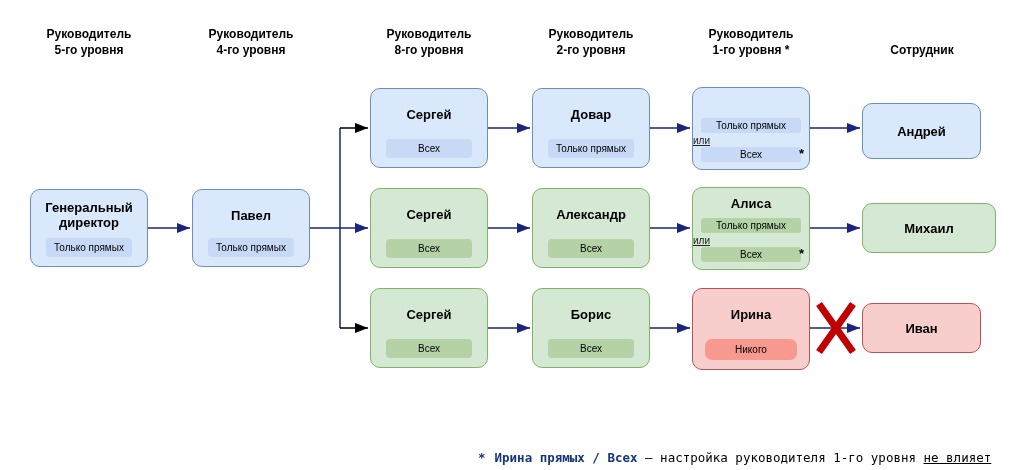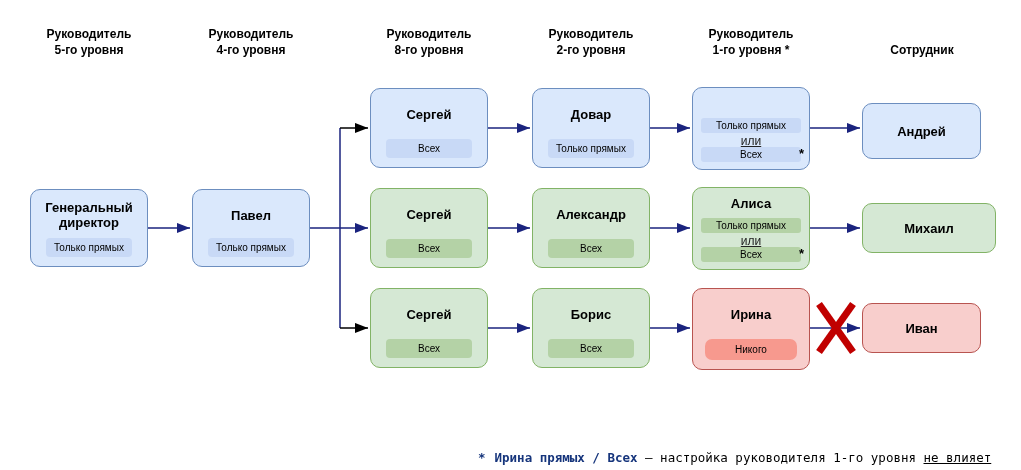--- a/index.html
+++ b/index.html
@@ -32,21 +32,21 @@
   }
   .box.blue  .badge{background:var(--blue-badge);}
   .box.green .badge{background:var(--green-badge);}
   .box.red   .badge{background:var(--red-badge);}
   .badge-lg{height:21px !important;line-height:21px !important;width:92px !important;border-radius:7px !important;}
   
   .v-dual .title{top:2px;height:26px;}
   .v-dual .badge{position:absolute;left:50%;transform:translateX(-50%);width:100px;height:15px;line-height:15px;border-radius:3px;}
   .v-dual .b1{top:30px;}
   .v-dual .b2{top:59px;}
-  .v-dual .or{position:absolute;top:46.5px;left:0;right:0;text-align:center;font-size:12px;line-height:12px;color:#222;text-decoration:underline;}
+  .v-dual .or{position:absolute;top:46.5px;left:0;right:0;font-size:10px;line-height:12px;color:#222;text-decoration:underline;}
   .v-dual .ast{position:absolute;top:58px;right:5px;font-size:13px;font-weight:bold;}
   
   .v-name .title{top:0;height:100%;}
   
   #wires{position:absolute;left:0;top:0;z-index:1;}
   .ln-navy{stroke:var(--arrow);stroke-width:1.5;fill:none;}
   .ln-black{stroke:#000000;stroke-width:1.5;fill:none;}
   .mk-navy{fill:var(--arrow);}
   .mk-black{fill:#000000;}
   .cross-line{stroke:var(--cross);stroke-width:7;stroke-linecap:butt;fill:none;}

